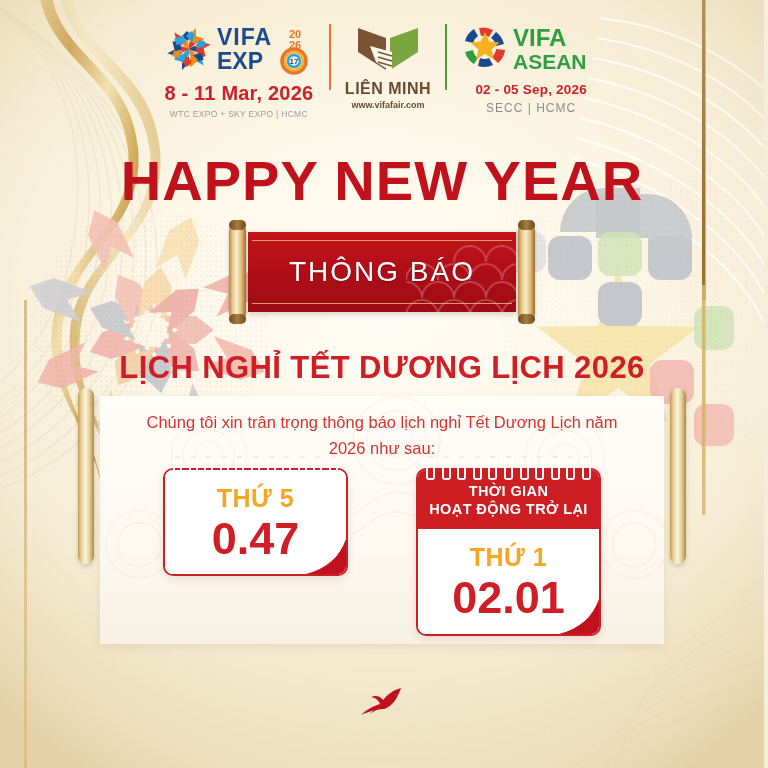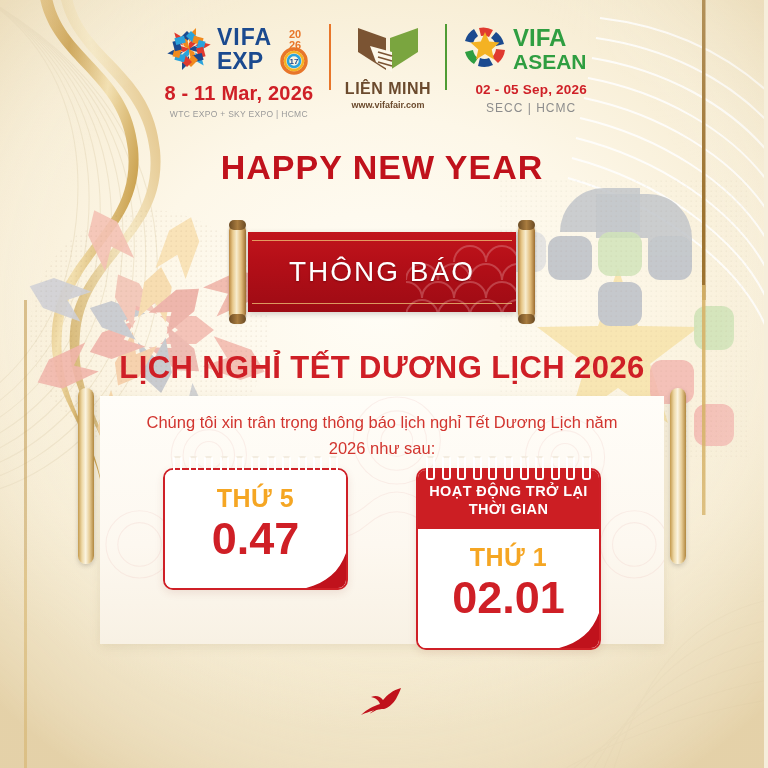--- a/index.html
+++ b/index.html
@@ -39,21 +39,21 @@
   .divider.orange{background:#e8762a;}
   .divider.green{background:#4f9c34;}
   .lien-minh .lm-name{
     color:#6b4a2d;font-weight:bold;font-size:16px;letter-spacing:.5px;margin-top:4px;
   }
   .lien-minh .lm-url{color:#6b4a2d;font-size:9px;font-weight:bold;margin-top:2px;}
 
   
   .hny{
     position:absolute;top:148px;left:0;right:0;text-align:center;
-    font-size:34px;font-weight:bold;color:#c0121c;letter-spacing:1px;
+    font-size:56px;font-weight:bold;color:#c0121c;letter-spacing:1px;
   }
 
   
   .banner{
     position:absolute;top:222px;left:0;right:0;display:flex;justify-content:center;
   }
   .banner-inner{position:relative;width:312px;height:100px;}
   .banner-red{
     position:absolute;left:22px;right:22px;top:10px;bottom:10px;
     background:linear-gradient(180deg,#c1151c 0%,#b50f18 35%,#9d0b14 100%);
@@ -131,21 +131,21 @@
     position:relative;border:2px solid #cf1f26;border-radius:10px;
     background:#fff;overflow:hidden;box-shadow:0 3px 8px rgba(140,60,40,.12);
   }
   .cal-head{
     background:#cc1e23;color:#fff;text-align:center;font-weight:bold;
     font-size:15px;letter-spacing:.4px;line-height:1.25;
     padding:12px 6px 11px;min-height:57px;box-sizing:border-box;
     display:flex;align-items:center;justify-content:center;
   }
   .cal-head.two-line{font-size:14.5px;}
-  .cal-foot{position:relative;padding:14px 6px 26px;text-align:center;background:#fff;}
+  .cal-foot{position:relative;padding:14px 6px 12px;text-align:center;background:#fff;}
   .cal-dow{color:#f5a623;font-weight:bold;font-size:25px;letter-spacing:.5px;}
   .cal-date{color:#cf1f26;font-weight:bold;font-size:45px;line-height:1.05;margin-top:2px;}
   .curl{position:absolute;right:-2px;bottom:-2px;width:58px;height:44px;overflow:hidden;}
 
   
   .bird{position:absolute;left:0;right:0;top:686px;display:flex;justify-content:center;}
 </style>
 </head>
 <body>
 
@@ -522,22 +522,22 @@
         <span class="ring"></span>
         <span class="ring"></span>
         <span class="ring"></span>
         <span class="ring"></span>
         <span class="ring"></span>
         <span class="ring"></span>
       </div>
       <div class="cal-body">
         <div class="cal-head two-line">
           <div>
+            <div>THỜI GIAN</div>
             <div>HOẠT ĐỘNG TRỞ LẠI</div>
-            <div>THỜI GIAN</div>
           </div>
         </div>
         <div class="cal-foot">
           <div class="cal-dow">THỨ 1</div>
           <div class="cal-date">02.01</div>
           <svg class="curl" viewBox="0 0 58 44">
             <path d="M58 0 L58 44 L6 44 C 34 40, 52 26, 58 0 Z" fill="#c0121c"></path>
           </svg>
         </div>
       </div>

